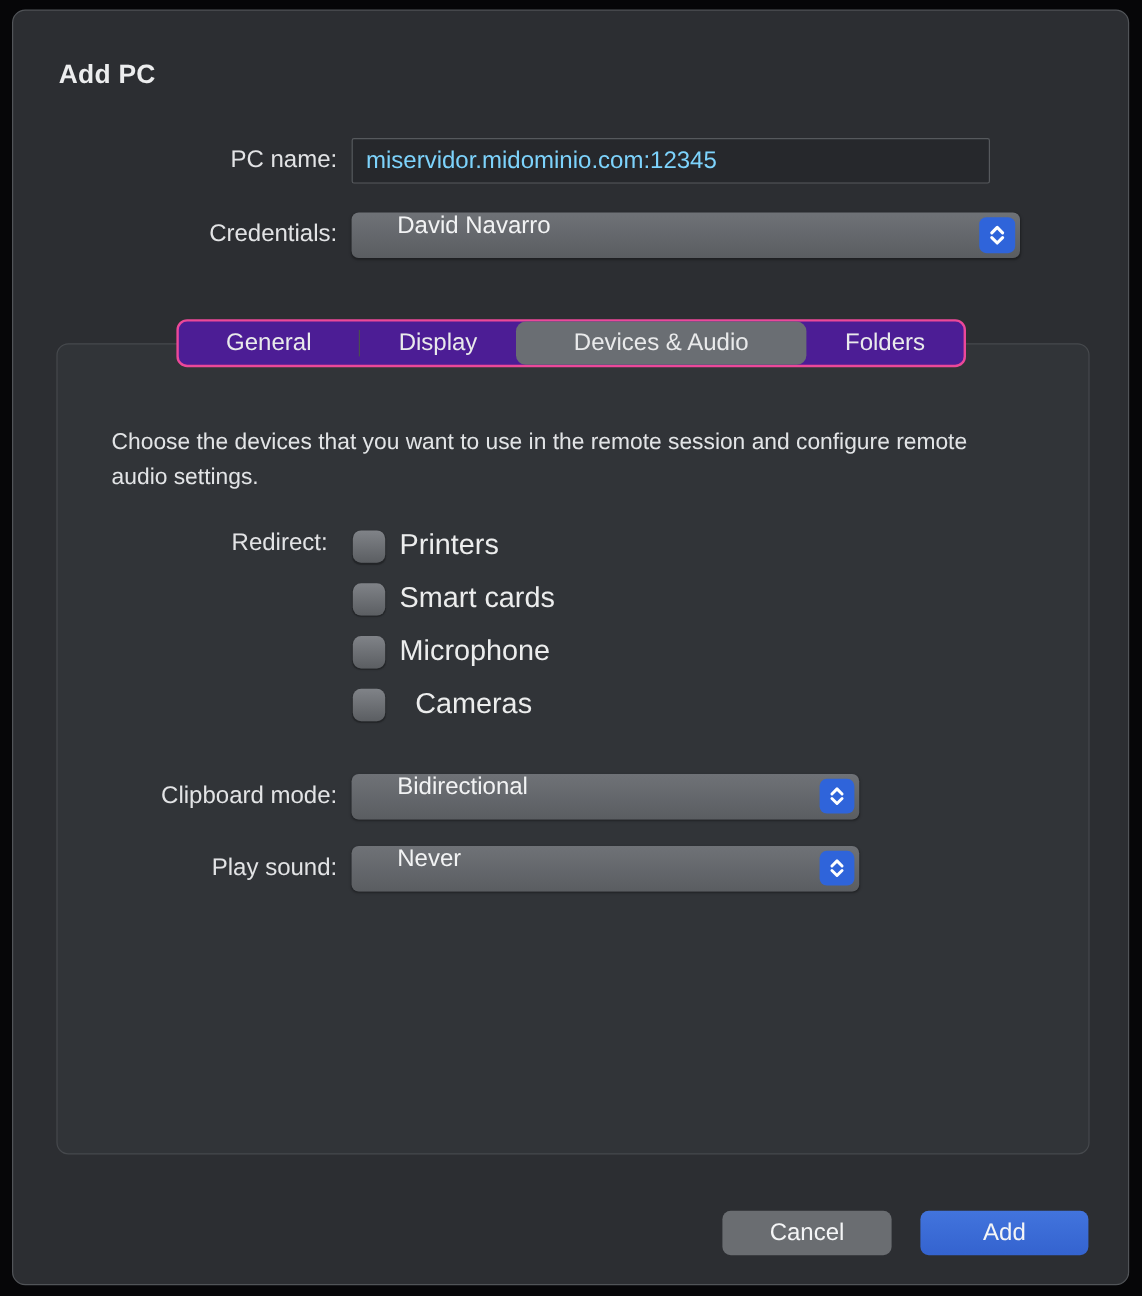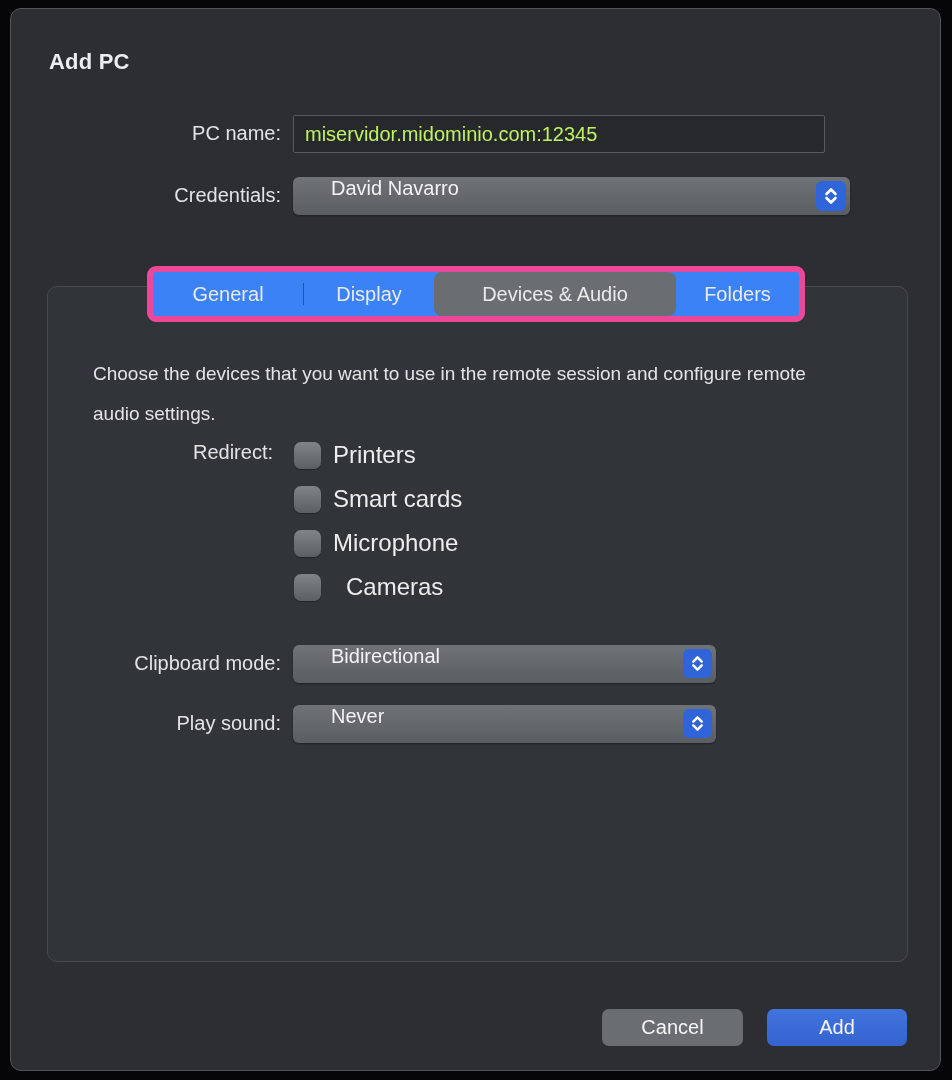--- a/index.html
+++ b/index.html
@@ -21,21 +21,21 @@
     position:absolute;left:38px;top:40px;
     font-size:22px;font-weight:700;color:#ecedee;letter-spacing:.2px;
   }
   .field-label{
     position:absolute;left:0;width:270px;text-align:right;
     font-size:20px;color:#e2e3e5;
   }
   .text-field{
     position:absolute;left:282px;top:106px;width:532px;height:38px;
     background:#26282c;border:1px solid #56595d;border-radius:2px;
-    box-sizing:border-box;color:#bef264;font-size:20px;
+    box-sizing:border-box;color:#7dd3fc;font-size:20px;
     font-family:"Liberation Sans","DejaVu Sans",sans-serif;
     padding:0 0 0 11px;outline:none;
   }
   .popup{
     position:absolute;height:38px;
     background:linear-gradient(180deg,#6f7277 0%,#5a5d61 100%);
     border-radius:6px;
     box-shadow:0 1px 2px rgba(0,0,0,.35);
     display:flex;
     cursor:default;
@@ -44,39 +44,39 @@
   .popup .popup-text{
     font-size:20px;color:#f2f3f4;padding-left:14px;
     white-space:nowrap;overflow:hidden;
   }
   .popup .stepper{
     position:absolute;right:4px;top:4px;width:30px;height:30px;
     border-radius:6px;background:#2f64da;
     display:flex;align-items:center;justify-content:center;
   }
   .tab-strip{
-    position:absolute;left:136px;top:257px;width:658px;height:56px;
-    background:#3b82f6;border:6px solid #ec4899;border-radius:9px;
+    position:absolute;left:136px;top:257px;width:658px;height:40px;
+    background:#4c1d95;border:2px solid #ec4899;border-radius:9px;
     box-sizing:border-box;display:flex;align-items:stretch;z-index:2;
   }
   .tab{
     display:flex;align-items:center;justify-content:center;
     font-size:20px;color:#e9eaeb;border-radius:8px;
     cursor:default;box-sizing:border-box;
   }
   .tab.selected{background:#6a6e73;}
   .tab-divider{width:1px;background:#4b4e52;align-self:center;height:22px;}
   .panel{
     position:absolute;left:36px;top:277px;width:861px;height:676px;
     background:#313438;border:1px solid #46494d;border-radius:10px;
     box-sizing:border-box;z-index:1;
   }
   .description{
     position:absolute;left:82px;top:345px;width:722px;
-    font-size:19px;line-height:40px;color:#e2e4e6;z-index:3;
+    font-size:19px;line-height:29px;color:#e2e4e6;z-index:3;
   }
   .check-row{
     position:absolute;left:283px;height:28px;
     display:flex;align-items:center;gap:12px;z-index:3;
   }
   .checkbox{
     width:27px;height:27px;border-radius:7px;
     background:linear-gradient(180deg,#808388 0%,#5b5e62 100%);
     box-shadow:0 1px 1px rgba(0,0,0,.3);
     flex:none;cursor:default;

